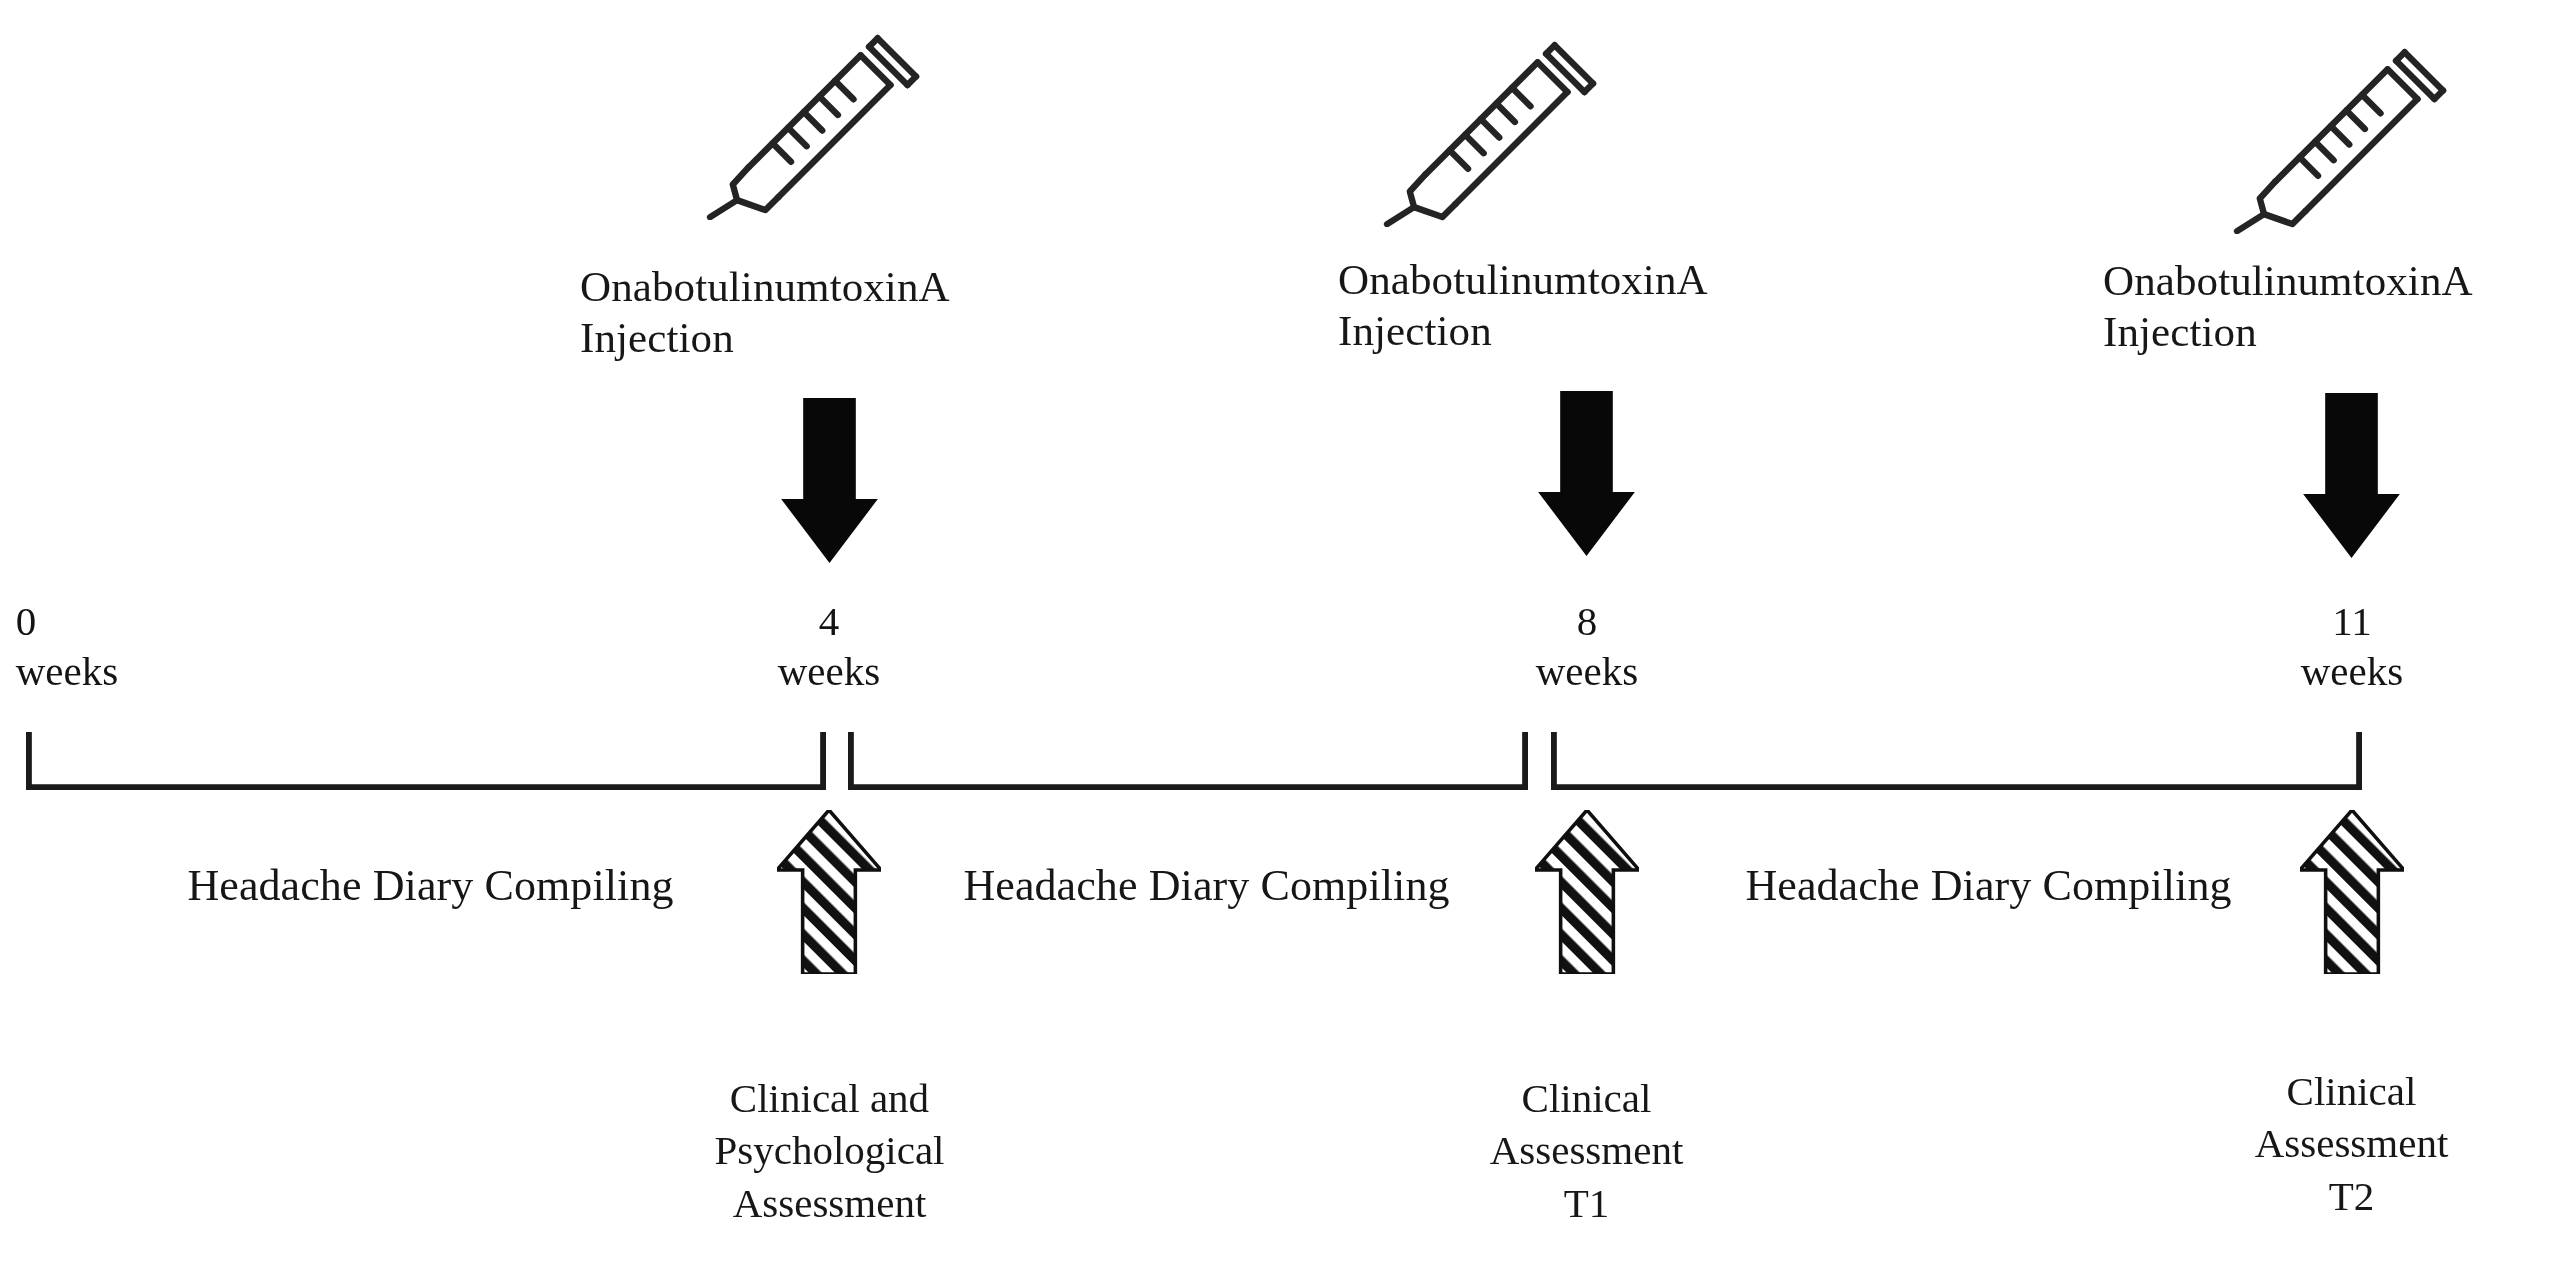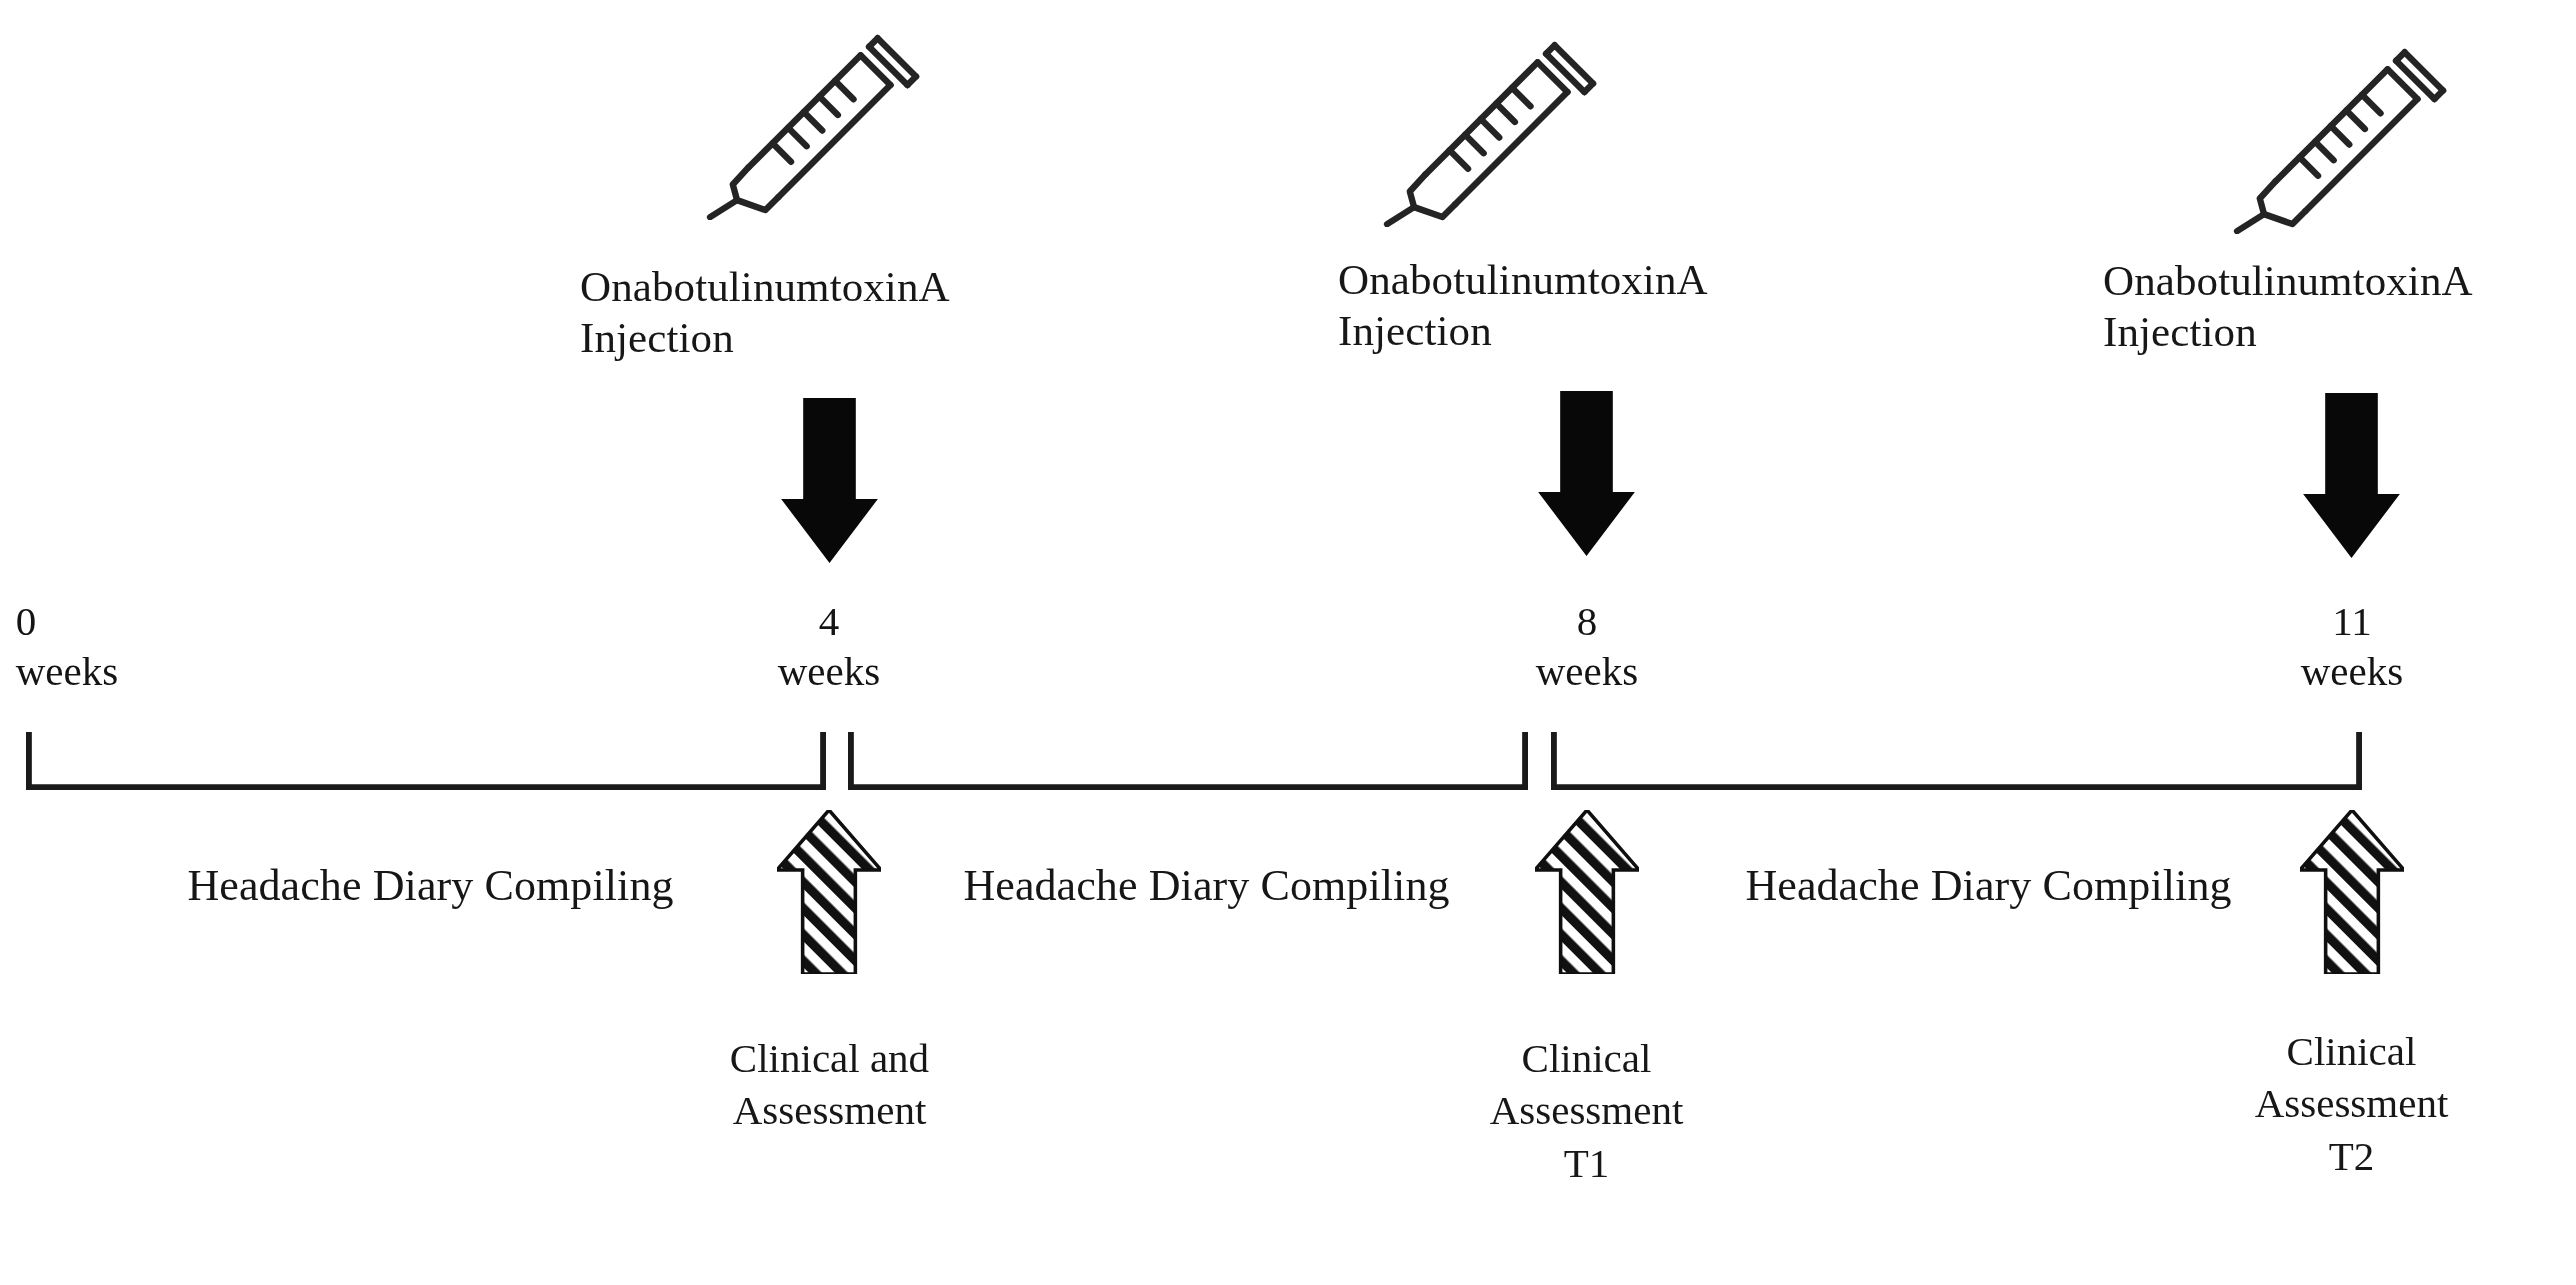--- a/index.html
+++ b/index.html
@@ -72,20 +72,21 @@
   .up-arrow svg { display: block; width: 100%; height: 100%; }
 
   
   .assessment-label {
     position: absolute;
     text-align: center;
     font-size: 41px;
     line-height: 1.28;
     color: #171717;
     white-space: nowrap;
+    margin-top: 40px;
   }
   .assessment-label .ln { display: block; }
 </style>
 </head>
 <body>
 
 <div id="page">
 
   <svg width="0" height="0" style="position:absolute">
     <defs>
@@ -237,20 +238,21 @@
   <div class="diary-label" style="left:1686px; top:860px; width:605px;">Headache Diary Compiling</div>
 
   <div class="up-arrow" style="left:777px; top:810px; width:104px; height:164px;">
     <svg viewBox="0 0 146 230">
       <path d="M73 0 L146 84 L110 84 L110 230 L36 230 L36 84 L0 84 Z" fill="url(#hatch)" stroke="#0f0f0f" stroke-width="5"></path>
     </svg>
   </div>
 
   <div class="assessment-label" style="left:616px; top:1032px; width:427px;">
     <span class="ln">Clinical and</span>
+    <span class="ln">Psychological</span>
     <span class="ln">Assessment</span>
   </div>
 
   <div class="up-arrow" style="left:1535px; top:810px; width:104px; height:164px;">
     <svg viewBox="0 0 146 230">
       <path d="M73 0 L146 84 L110 84 L110 230 L36 230 L36 84 L0 84 Z" fill="url(#hatch)" stroke="#0f0f0f" stroke-width="5"></path>
     </svg>
   </div>
 
   <div class="assessment-label" style="left:1373px; top:1032px; width:427px;">

